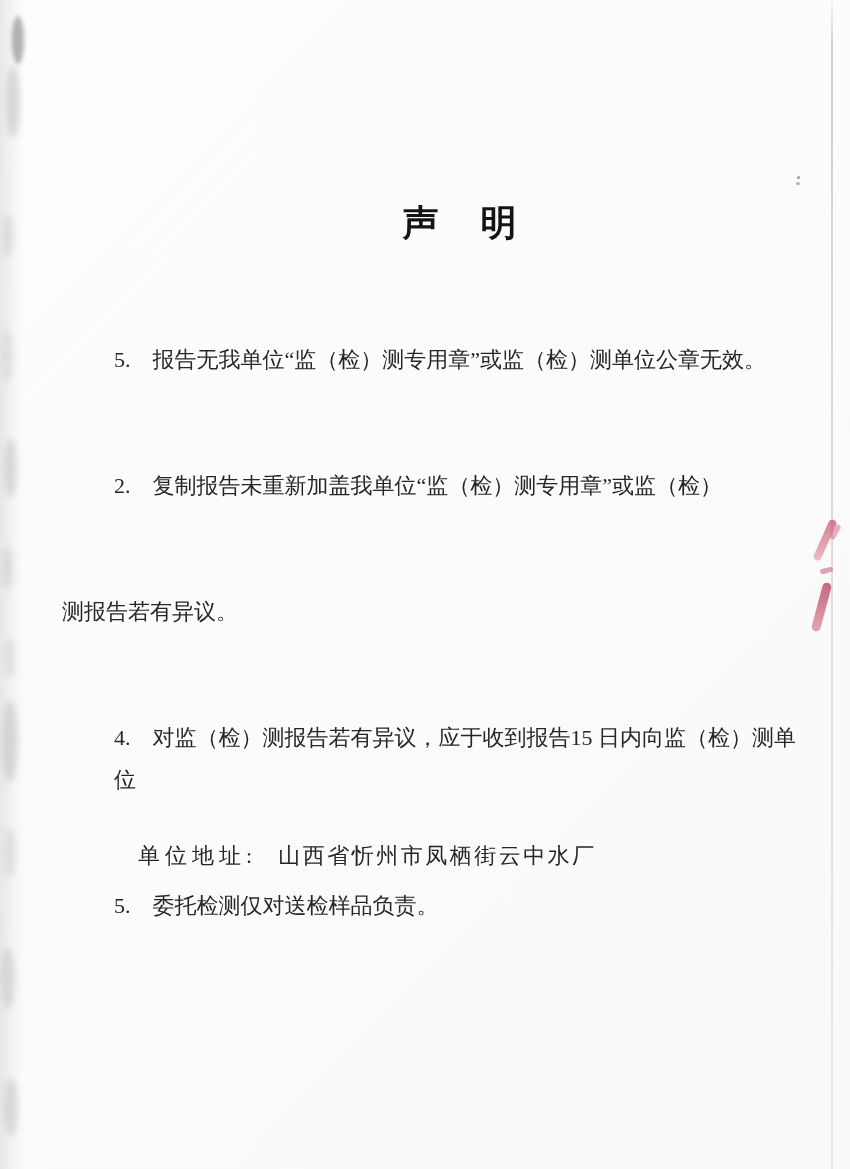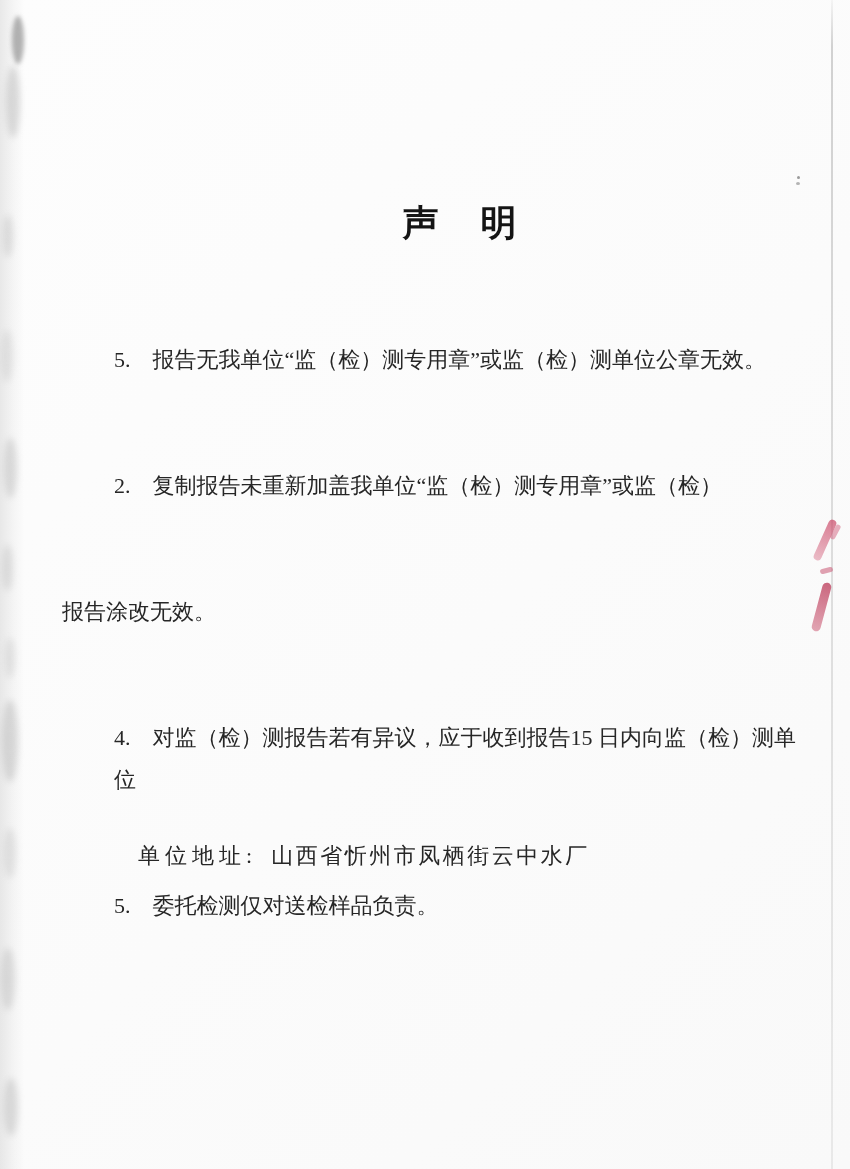--- a/index.html
+++ b/index.html
@@ -85,21 +85,21 @@
     position: absolute; top: 255px; left: 62px; width: 742px;
     font-size: 22px; line-height: 42px;
     white-space: pre-wrap;
   }
   .statement .line.indent { padding-left: 52px; }
   .contact {
     position: absolute; top: 712px; left: 105px; width: 600px;
     font-size: 22px; line-height: 41px;
     white-space: pre;
   }
-  .contact .label { letter-spacing: 5px; margin-right: 14px; }
+  .contact .label { letter-spacing: 5px; margin-right: 21px; }
   .contact .value { letter-spacing: 0.5px; }
   .contact .value.spread { letter-spacing: 2.5px; }
 </style>
 </head>
 <body>
 
 <div class="page">
 
   <div class="left-strip"></div>
   <div class="blob b1"></div>
@@ -120,21 +120,21 @@
   <div class="stamp-stroke st-a"></div>
   <div class="stamp-stroke st-a2"></div>
   <div class="stamp-stroke st-b"></div>
   <div class="stamp-stroke st-c"></div>
 
   <h1 class="title">声　明</h1>
 
   <div class="statement">
     <div class="line indent">5. 报告无我单位“监（检）测专用章”或监（检）测单位公章无效。</div>
     <div class="line indent">2. 复制报告未重新加盖我单位“监（检）测专用章”或监（检）</div>
-    <div class="line">报告涂改无效。</div>
+    <div class="line">测报告若有异议。</div>
     <div class="line indent">4. 对监（检）测报告若有异议，应于收到报告15 日内向监（检）测单位</div>
     <div class="line indent">5. 委托检测仅对送检样品负责。</div>
     
     
     
   </div>
 
   <div class="contact">
     <div class="contact-row">
       <span class="label">单位地址:</span><span class="value spread">山西省忻州市凤栖街云中水厂</span>

